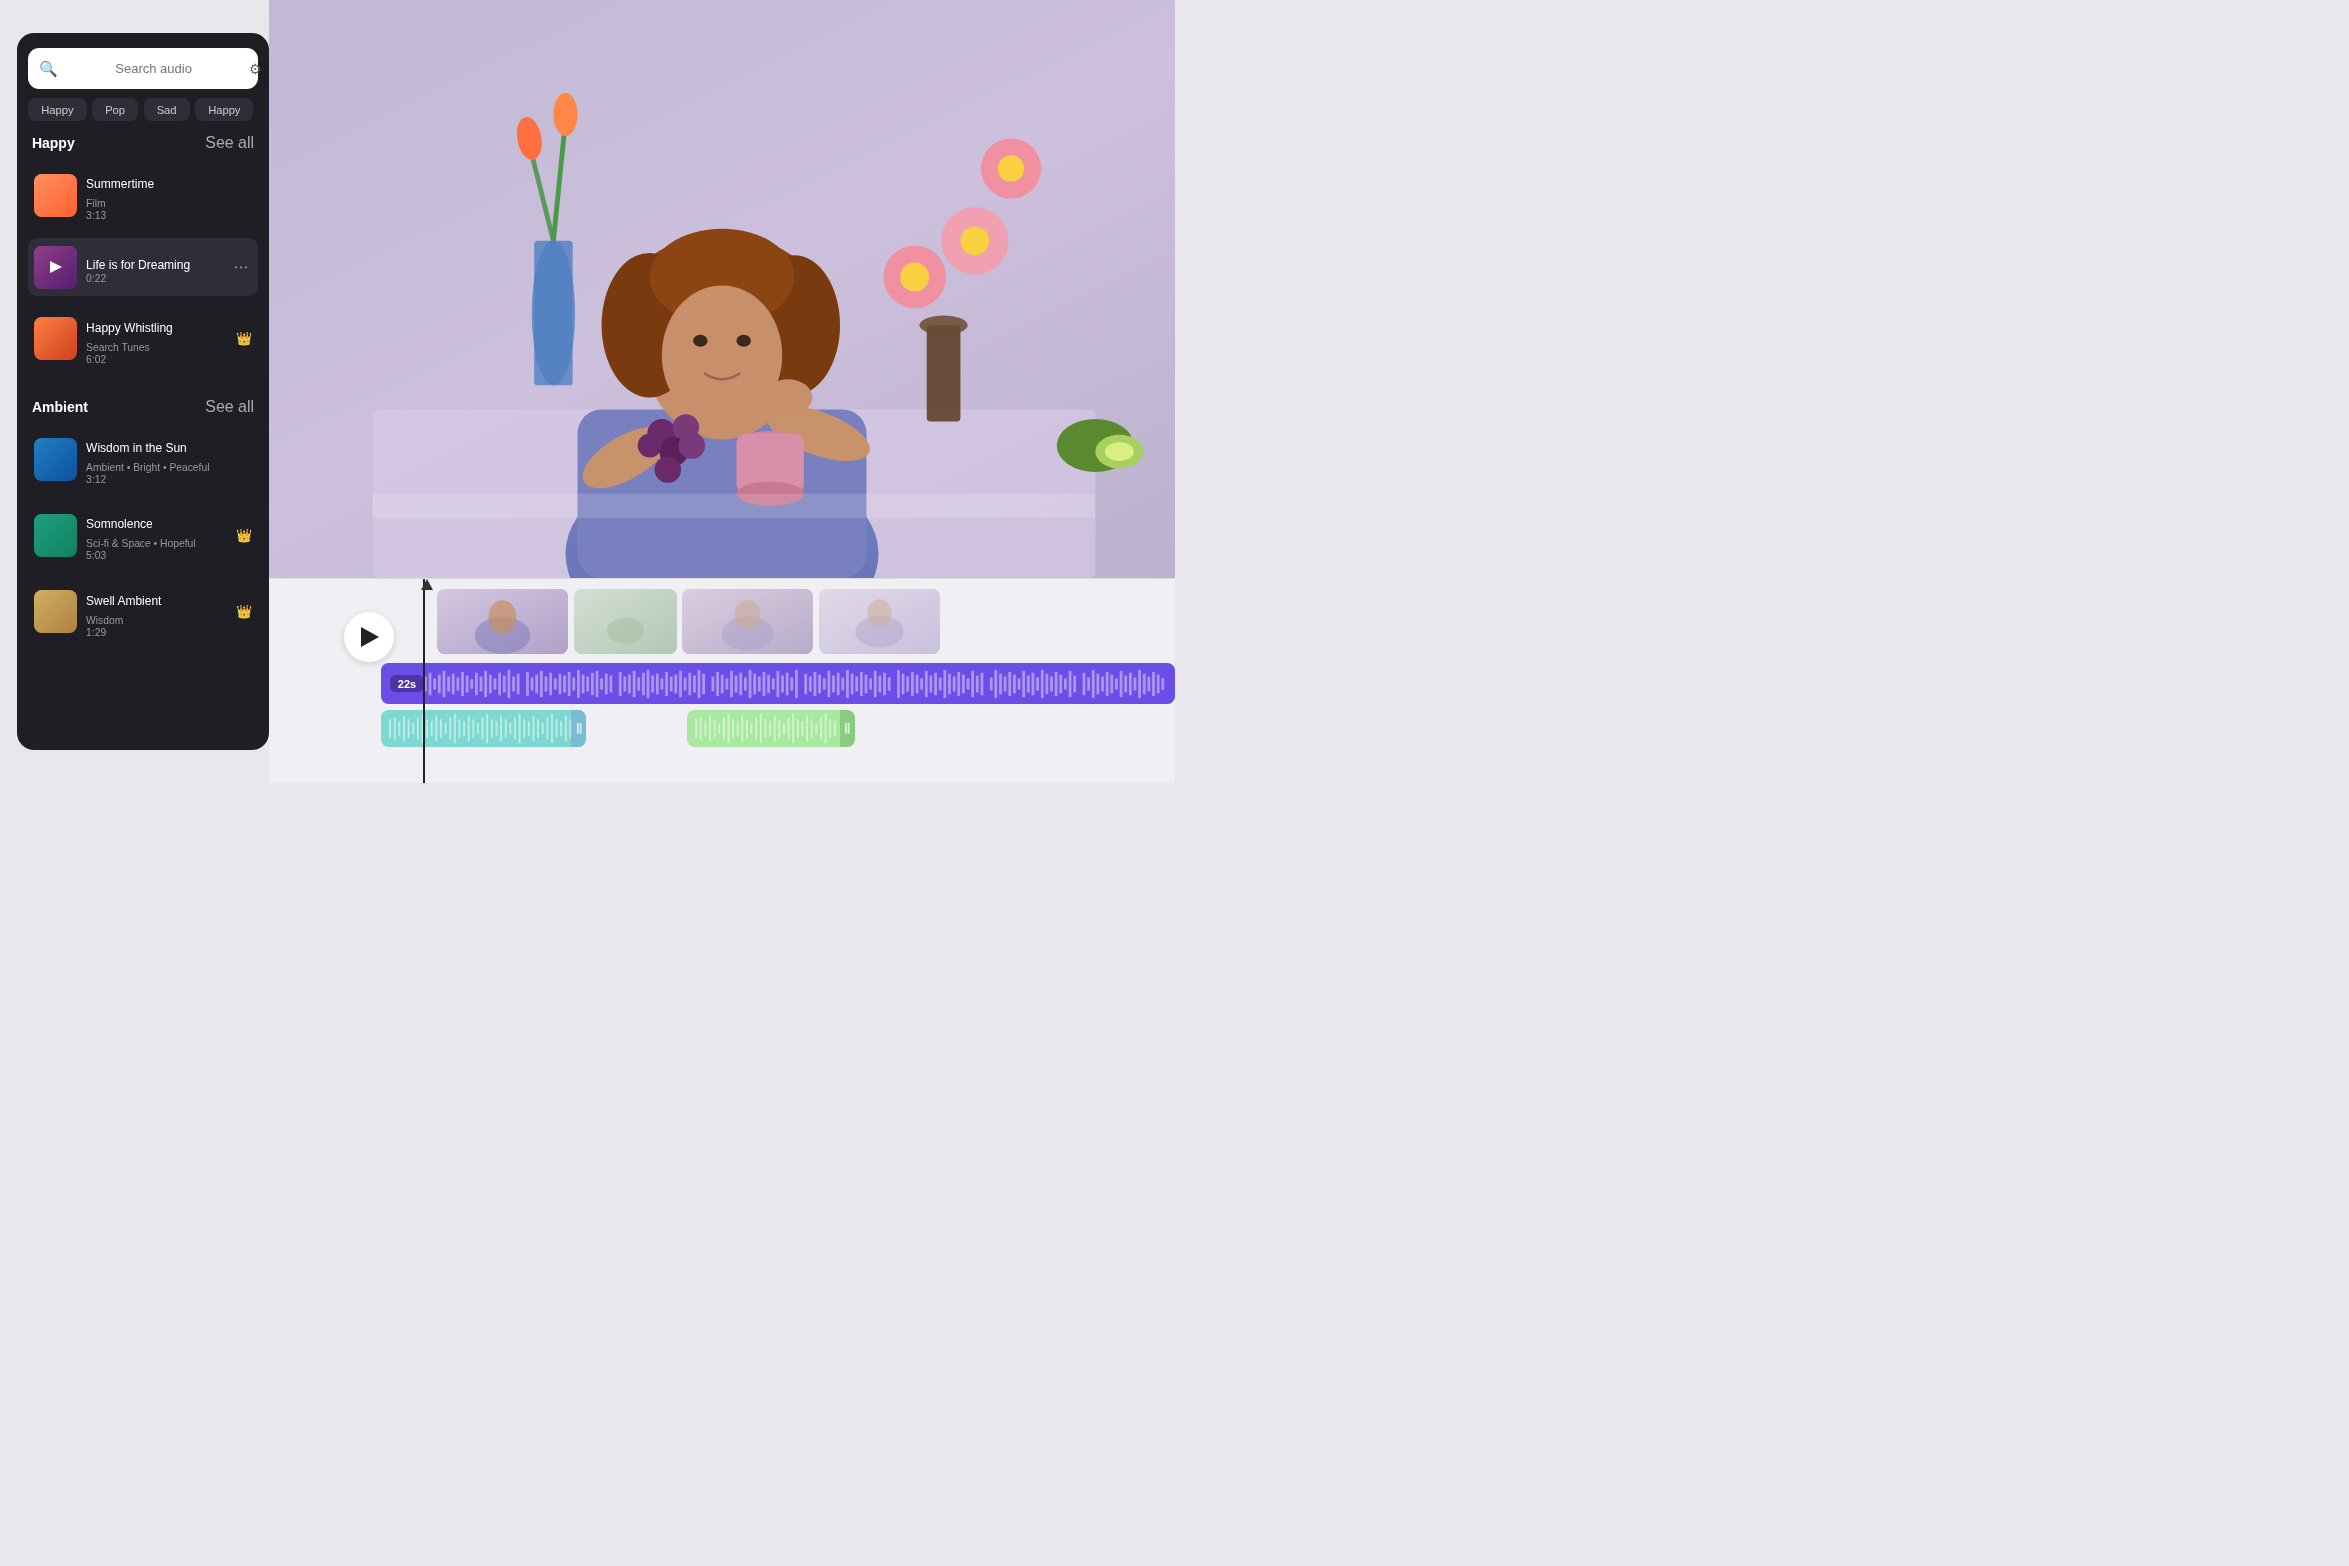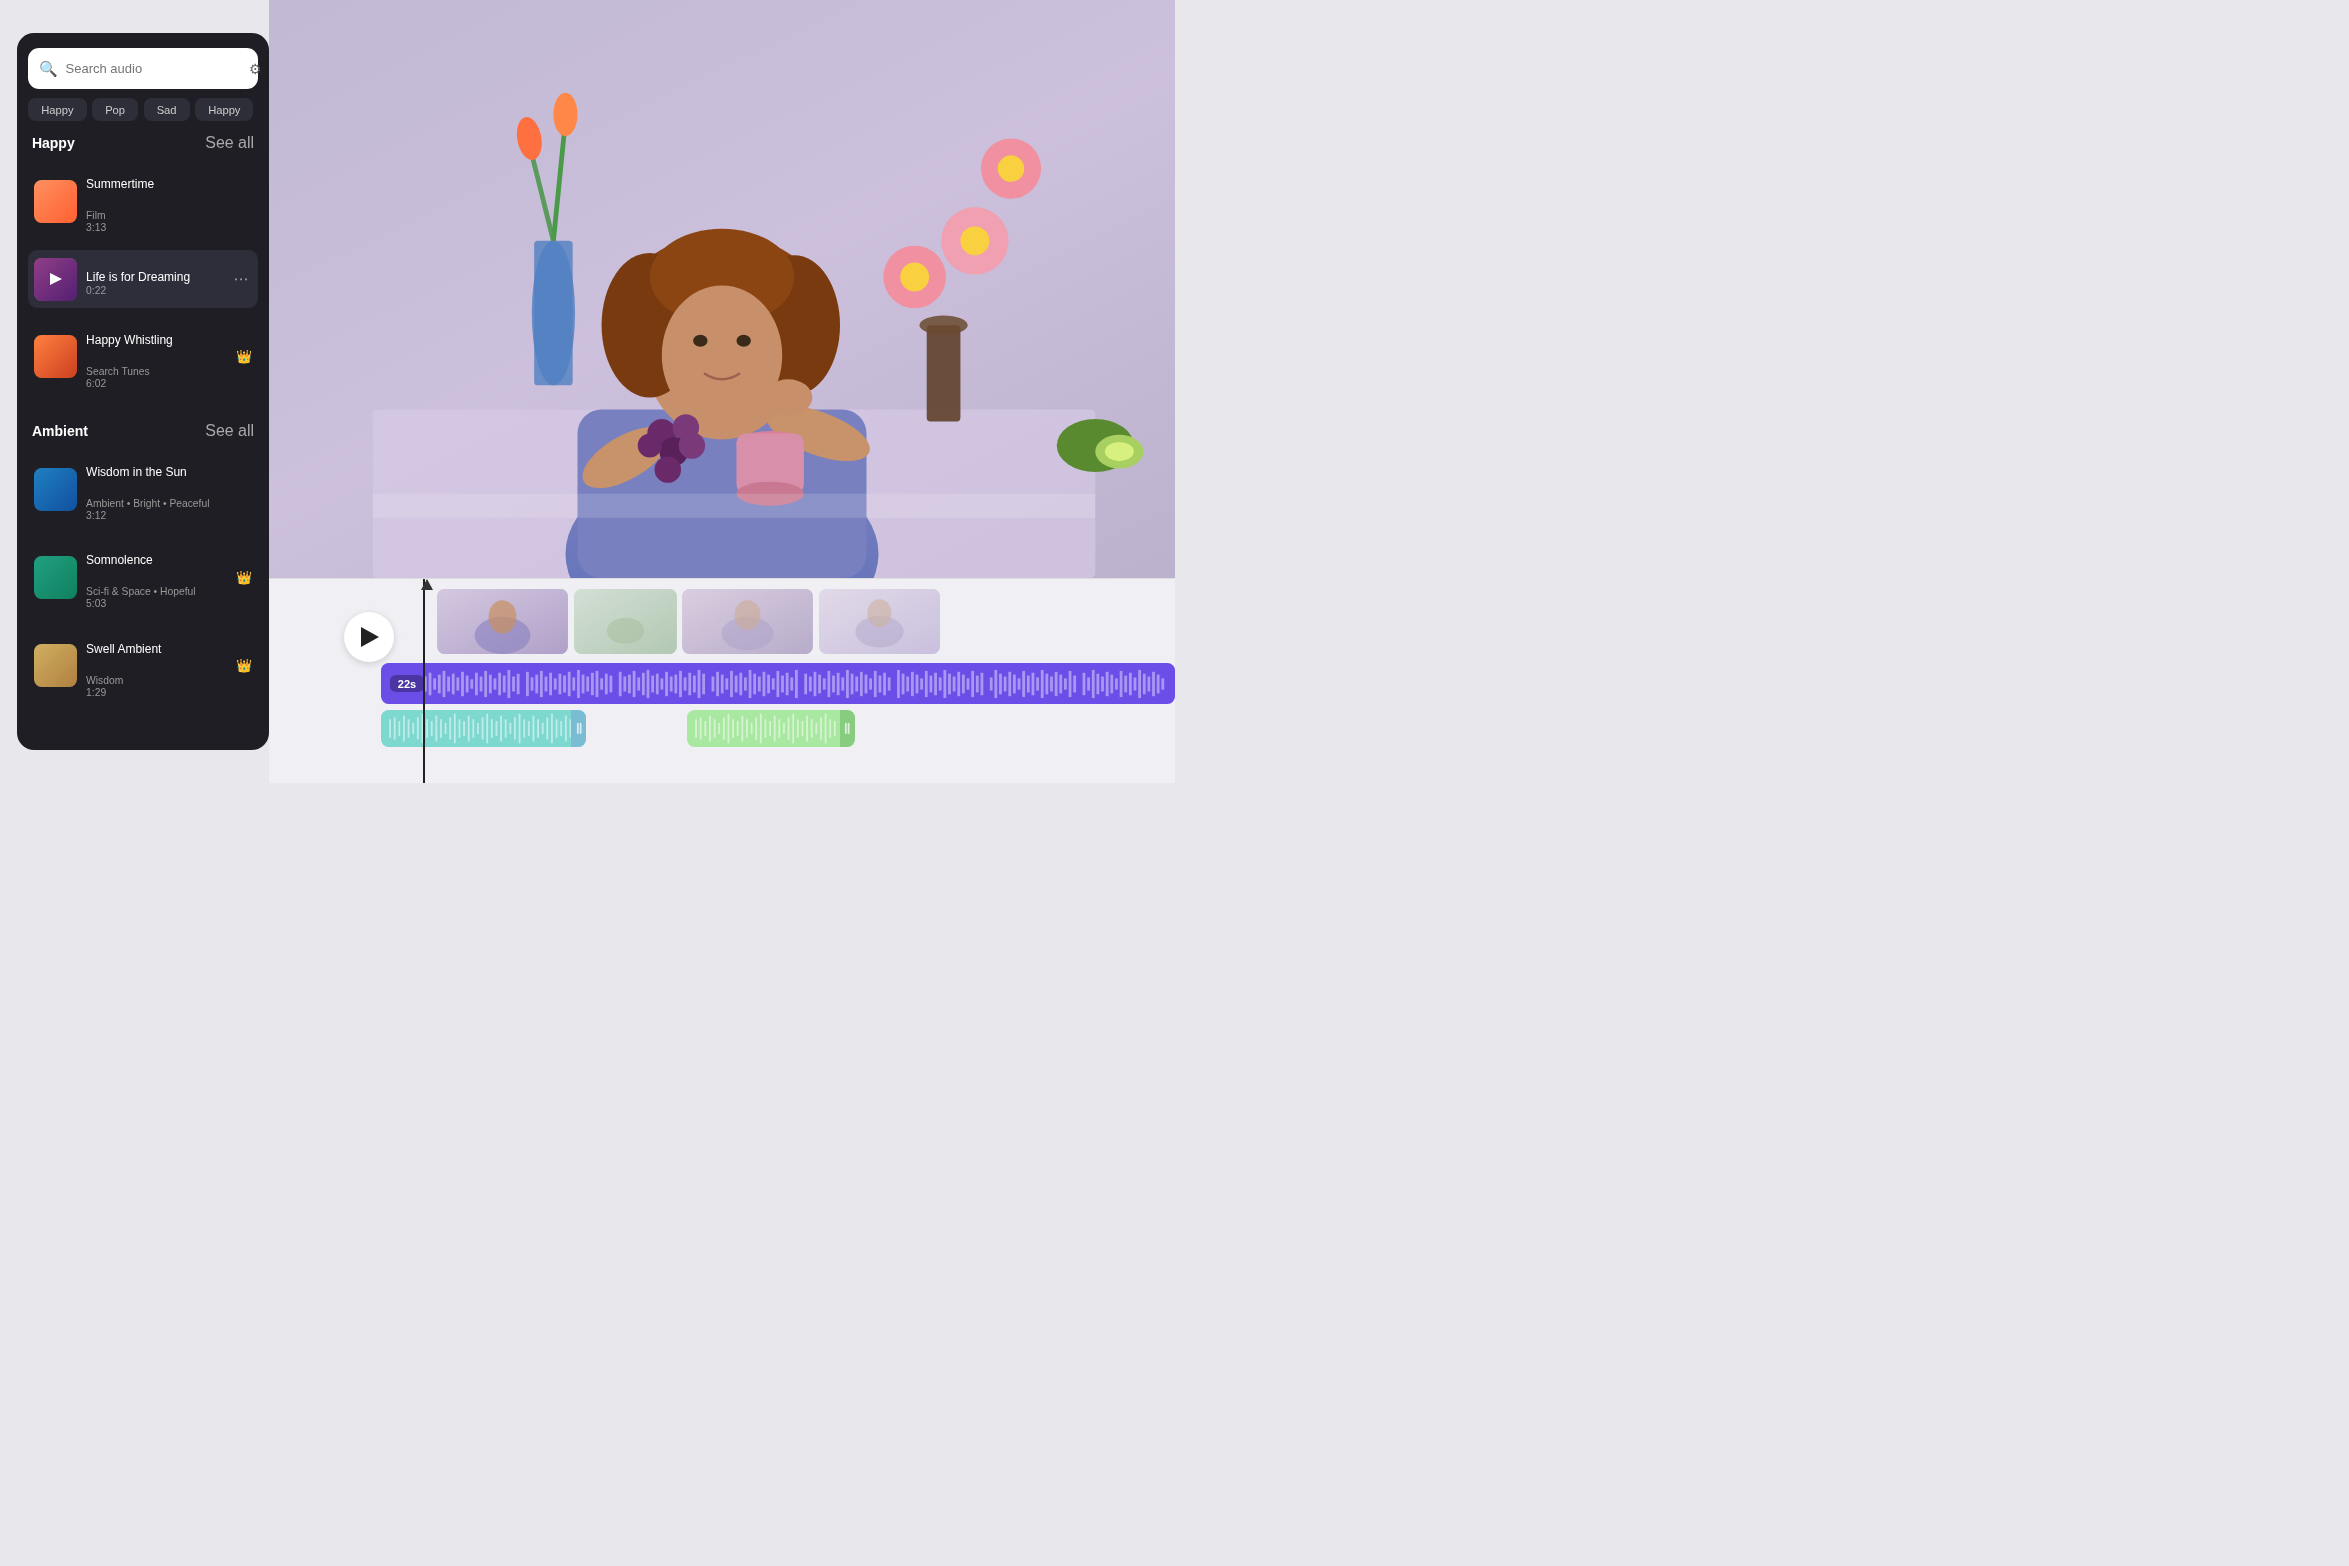--- a/index.html
+++ b/index.html
@@ -36,20 +36,21 @@
       height: 41px;
       gap: 7.5px;
     }
     .search-bar input {
       flex: 1;
       border: none;
       outline: none;
       font-size: 13px;
       color: #333;
       background: transparent;
+      text-align: center;
     }
     .search-icon { color: #666; font-size: 15px; }
     .filter-icon { color: #666; font-size: 14px; cursor: pointer; }
 
     
     .tags-row {
       display: flex;
       gap: 5.6px;
       overflow: hidden;
     }
@@ -133,21 +134,21 @@
       font-size: 12px;
       font-weight: 500;
       white-space: nowrap;
       overflow: hidden;
       text-overflow: ellipsis;
       margin-top: 8px;
     }
     .track-genre {
       color: #999;
       font-size: 10.3px;
-      margin-top: 19px;
+      margin-top: 7px;
     }
     .track-duration {
       color: #999;
       font-size: 10.3px;
       margin-top: 1px;
     }
 
     .track-more {
       color: #aaa;
       font-size: 15px;

